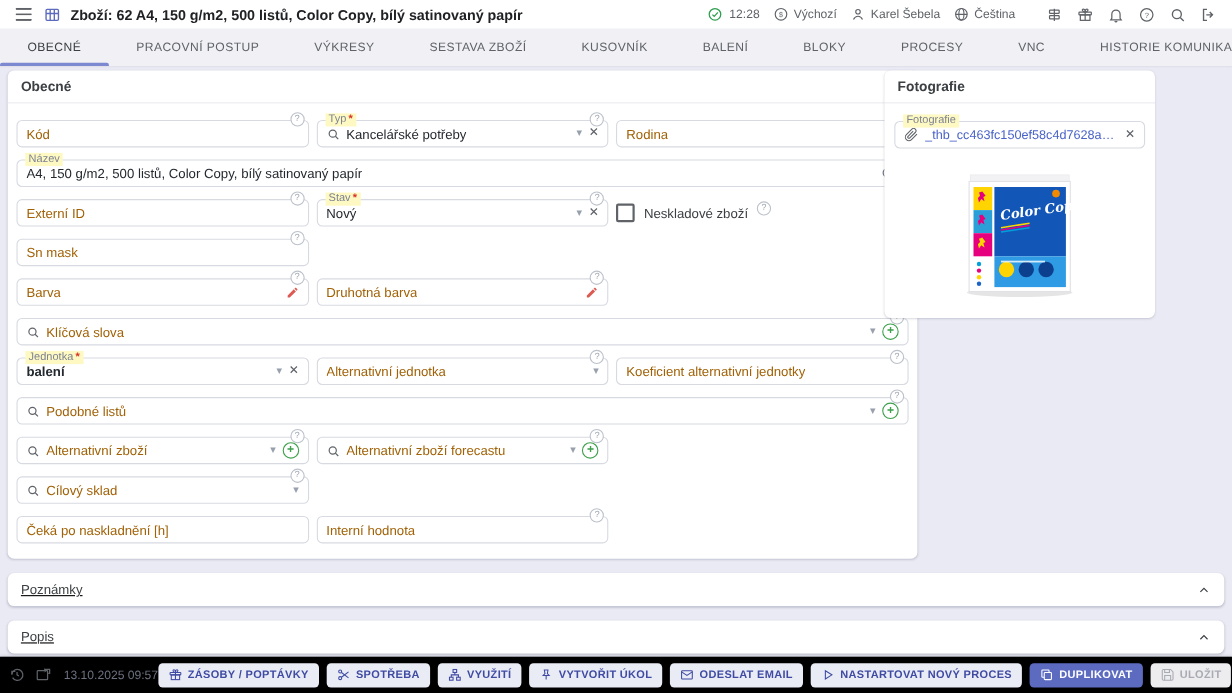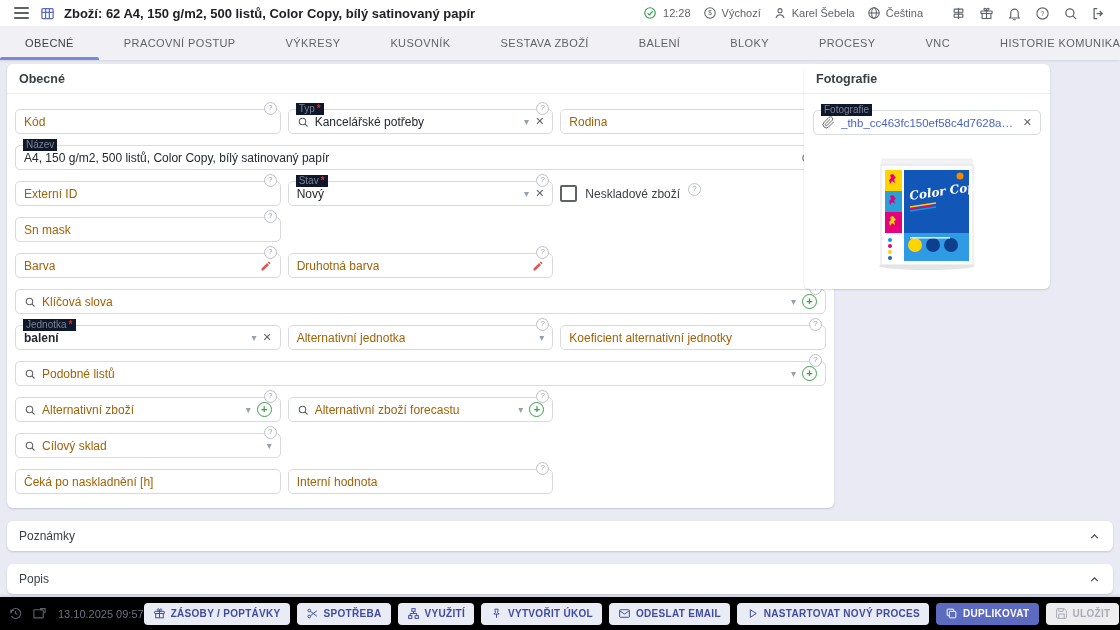--- a/index.html
+++ b/index.html
@@ -50,21 +50,21 @@
   .form{padding:15px 8px 0 8px}
   .frow{display:flex;gap:7px;margin-bottom:11px}
   .cell{flex:1;min-width:0}
   .field{
     position:relative;height:23px;border:1px solid #d7dae1;border-radius:5px;background:#fff;
     display:flex;align-items:center;padding:0 8px;gap:6px;font-size:12px;cursor:text;
   }
   .ph{color:#a16207;white-space:nowrap;overflow:hidden}
   .val{color:#24292f;font-weight:500;white-space:nowrap;overflow:hidden}
   .flabel{
-    position:absolute;top:-7px;left:7px;font-size:10px;color:#7c8292;background:#0f172a;
+    position:absolute;top:-7px;left:7px;font-size:10px;color:#7c8292;background:#fef9c3;
     padding:0 3px;display:flex;gap:2px;line-height:12px;white-space:nowrap;
   }
   .req{color:#d93025;font-weight:700}
   .grow{flex:1}
   .q{
     position:absolute;top:-8px;right:3px;width:11px;height:11px;border:1px solid #bcc1ca;
     border-radius:50%;font-size:8px;line-height:10px;text-align:center;color:#9aa0ab;
     background:#fff;cursor:pointer;
   }
   .q.inline{position:static;flex:none;margin-top:-8px}
@@ -83,21 +83,21 @@
   }
   .check-label{font-size:12px;color:#3c4043}
   
   .photo-body{padding:16px 9px 0 9px}
   .file-link{color:#4a63c8;font-size:11.5px;white-space:nowrap;overflow:hidden;text-overflow:ellipsis;cursor:pointer}
   .photo-wrap{display:flex;justify-content:center;margin-top:10px}
   
   .bar{
     position:absolute;left:7px;right:7px;height:30px;background:#fff;border-radius:6px;
     box-shadow:0 1px 2px rgba(40,40,70,.18);display:flex;align-items:center;
-    padding:0 12px;justify-content:space-between;
+    padding:0 12px;justify-content:space-between;text-decoration:underline;
   }
   .bar-label{font-size:12px;font-weight:500;color:#3c4043}
   .bar.notes{top:521px}
   .bar.desc{top:564px}
   .chev{cursor:pointer;color:#3c4043}
   
   .footer{
     position:absolute;left:0;right:0;bottom:0;height:33px;background:#000000;
     box-shadow:0 -1px 3px rgba(40,40,70,.15);display:flex;align-items:center;padding:0 8px;z-index:5;
   }
@@ -199,22 +199,22 @@
           </svg>
       </span>
     </span>
   </div>
 </header>
 
 <nav class="tabs">
   <div class="tab active">OBECNÉ</div>
   <div class="tab">PRACOVNÍ POSTUP</div>
   <div class="tab">VÝKRESY</div>
+  <div class="tab">SESTAVA ZBOŽÍ</div>
   <div class="tab">KUSOVNÍK</div>
-  <div class="tab">SESTAVA ZBOŽÍ</div>
   <div class="tab">BALENÍ</div>
   <div class="tab">BLOKY</div>
   <div class="tab">PROCESY</div>
   <div class="tab">VNC</div>
   <div class="tab">HISTORIE KOMUNIKACE</div>
 </nav>
 
 <section class="card main-card">
   <div class="card-head">Obecné</div>
   <div class="form">

